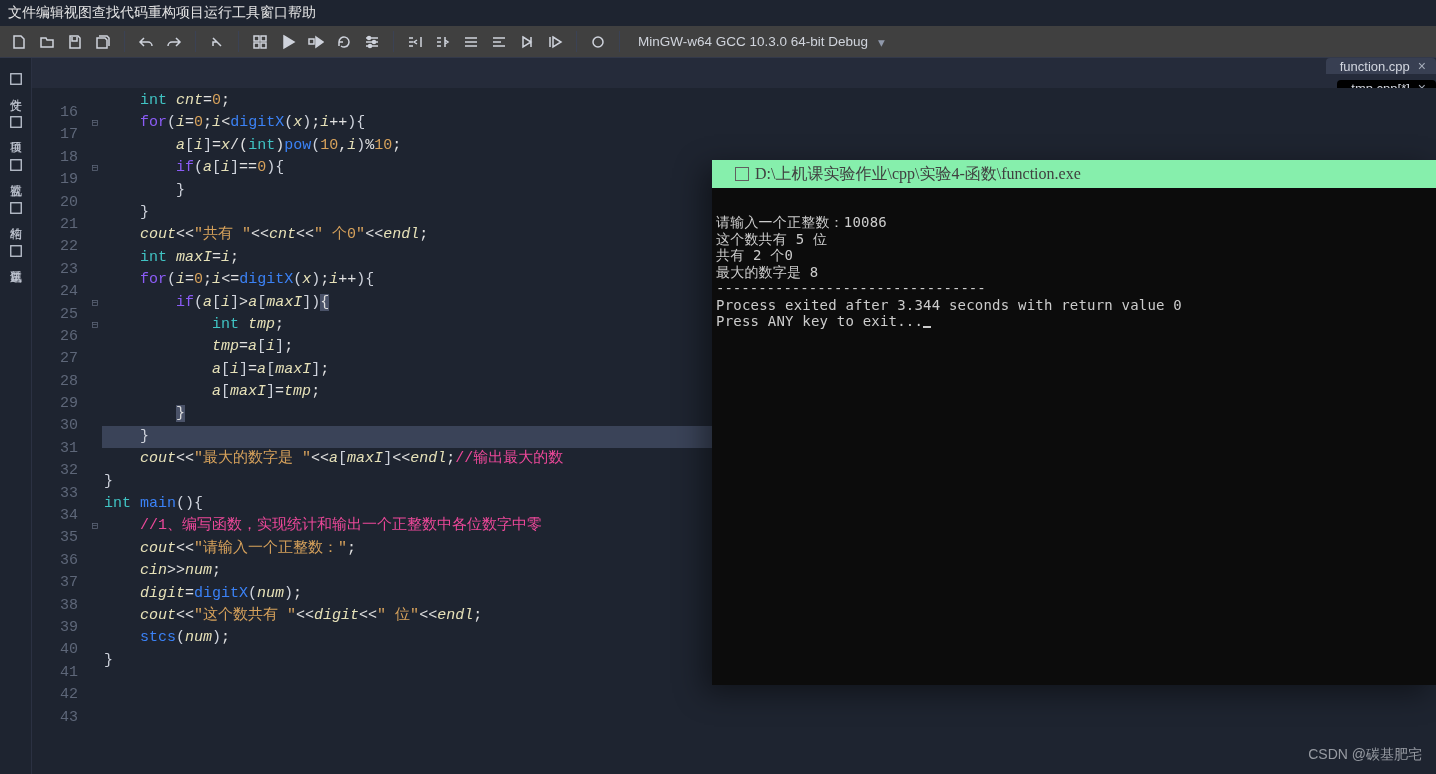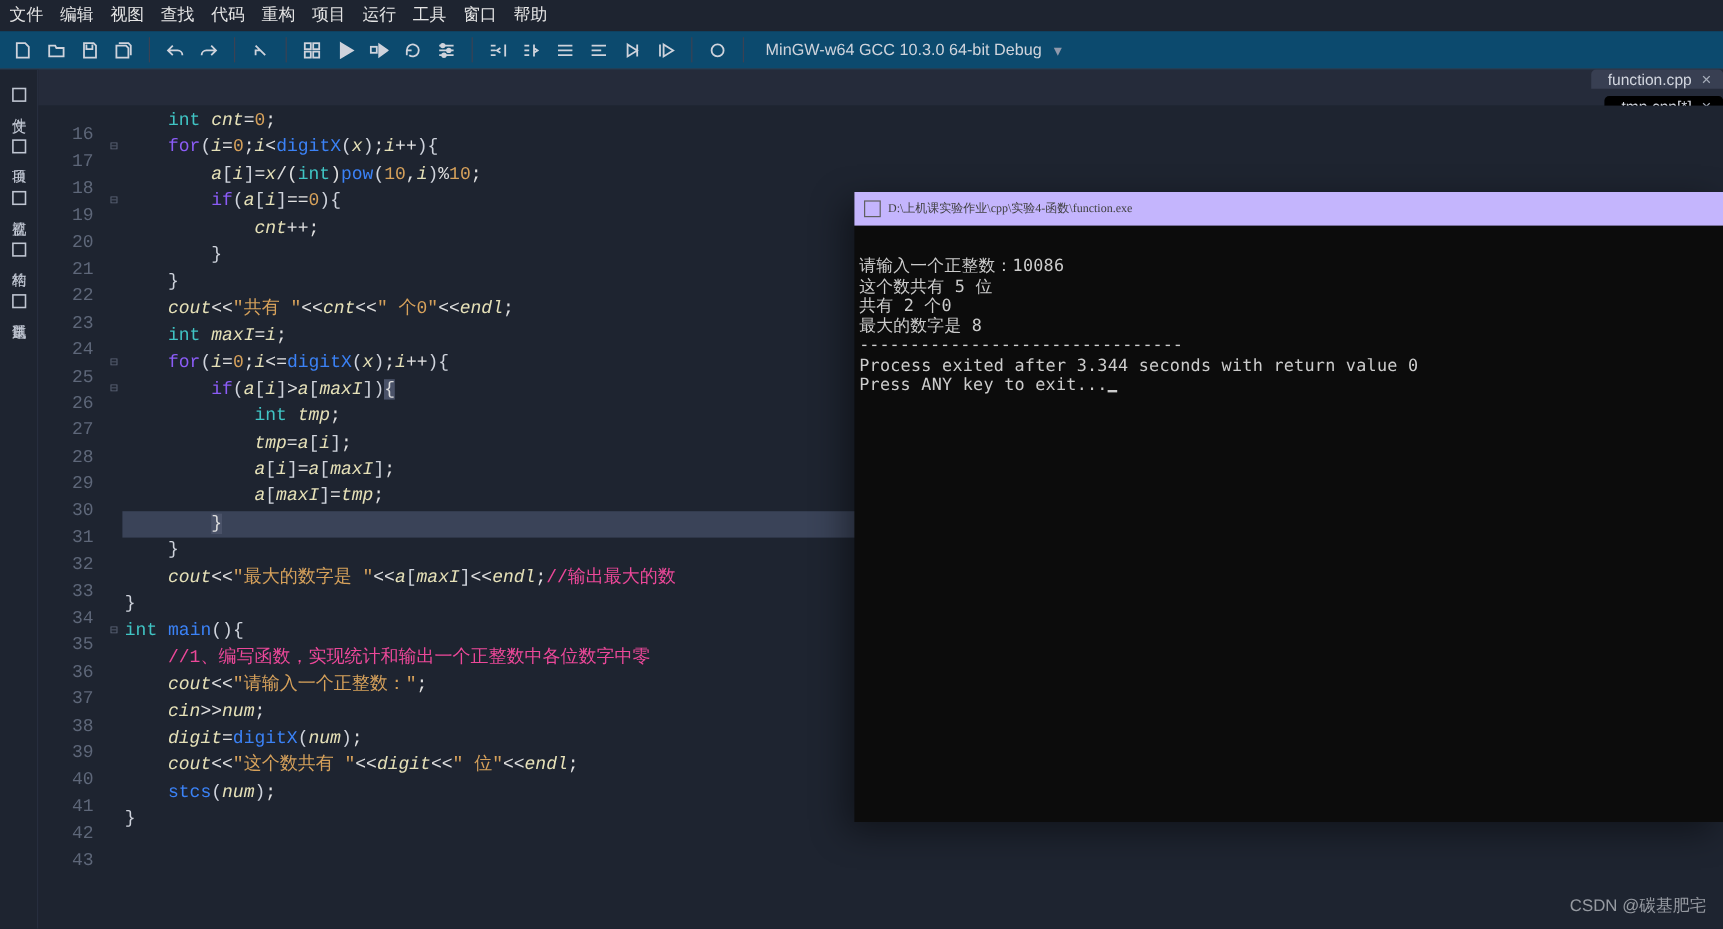--- a/index.html
+++ b/index.html
@@ -1,21 +1,21 @@
 <!DOCTYPE html>
 <html><head>
   <meta charset="utf-8">
   <style>
     * { margin:0; padding:0; box-sizing:border-box; }
     body { background:#1e2430; color:#ddd; font-family:"Microsoft YaHei","Segoe UI",sans-serif; font-size:14px; width:1436px; height:774px; overflow:hidden; position:relative; }
     
-    .menubar { display:flex; align-items:center; height:26px; padding-left:8px; background:#1e2430; gap:14px; color:#e5e5e5; }
+    .menubar { display:flex; align-items:center; height:26px; padding-left:8px; background:#1e2430; color:#e5e5e5; }
     .menubar span { cursor:default; }
     
-    .toolbar { display:flex; align-items:center; height:32px; padding-left:8px; background:#0c4a6e; gap:6px; border-bottom:1px solid #33394a; }
+    .toolbar { display:flex; align-items:center; height:32px; padding-left:8px; background:#404040; gap:6px; border-bottom:1px solid #33394a; }
     .tbtn { width:22px; height:22px; display:flex; align-items:center; justify-content:center; color:#cfd3dc; border-radius:3px; }
     .tbtn svg { width:16px; height:16px; stroke:currentColor; fill:none; stroke-width:1.5; }
     .tsep { width:1px; height:21px; background:#3b4254; margin:0 4px; }
     .compiler { color:#d0d4dc; font-size:13.5px; margin-left:8px; display:flex; align-items:center; gap:10px; }
     .compiler .drop { color:#9099ab; }
     
     .rail { position:absolute; left:0; top:58px; width:32px; bottom:0; background:#1e2430; border-right:1px solid #2b3142; display:flex; flex-direction:column; align-items:center; padding-top:8px; gap:14px; }
     .railbtn { writing-mode:vertical-rl; font-size:12px; color:#c0c6d2; padding:6px 0; display:flex; align-items:center; gap:3px; }
     .railbtn svg { width:14px; height:14px; stroke:currentColor; fill:none; stroke-width:1.5; }
     
@@ -31,21 +31,21 @@
     .foldcol .fc { height:22.4px; line-height:22.4px; text-align:center; font-size:11px; }
     .codecol { flex:1; padding:2px 0 0 2px; position:relative; }
     .code .cl { height:22.4px; line-height:22.4px; white-space:pre; }
     .hl { position:absolute; left:0; right:0; height:22.4px; background:#3a4358; z-index:0; }
     .code { position:relative; z-index:1; }
     .kw { color:#8b5cf6; } .ty { color:#40c4c4; } .fn { color:#3b82f6; } .id { color:#e6e1b8; font-style:italic; }
     .op { color:#e0e0e0; } .nm { color:#d6a15b; } .st { color:#d6a15b; } .cm { color:#ec4899; }
     .pr { color:#cfd3dc; } .br { color:#cfd3dc; } .cursor-bracket{ background:#4a5268; }
     
     .console { position:absolute; left:712px; top:160px; width:724px; height:525px; box-shadow:-8px 8px 28px rgba(0,0,0,.45); background:#0c0c0c; font-family:"NSimSun","SimSun",Consolas,monospace; font-size:14px; color:#cccccc; }
-    .console .titlebar { height:28px; background:#c4b5fd; color:#404040; display:flex; align-items:center; padding-left:8px; gap:6px; font-family:"Microsoft YaHei"; font-size:10px; }
+    .console .titlebar { height:28px; background:#86efac; color:#404040; display:flex; align-items:center; padding-left:23px; gap:6px; font-family:"Microsoft YaHei"; font-size:16px; }
     .console .titlebar .cicon { width:14px; height:14px; border:1px solid #606060; display:inline-block; }
     .console .body { padding:6px 4px; line-height:16.5px; letter-spacing:.2px;margin-top:20px; }
     .console .sep { letter-spacing:0; }
     .console .caret { display:inline-block; width:8px; height:2px; background:#cccccc; transform:translateY(2px); }
     
     .wm { position:absolute; right:14px; bottom:10px; color:#d6d9de; opacity:.65; font-size:14px; }
   </style>
 </head>
 <body>
 
@@ -268,21 +268,20 @@
       <div class="fc"></div>
       <div class="fc"></div>
     </div>
   <div class="codecol">
     <div class="hl" id="hl" style="top: 338px;"></div>
     <div class="code" id="code">
         <div class="cl"><span class="pr">    </span><span class="ty">int</span><span class="pr"> </span><span class="id">cnt</span><span class="op">=</span><span class="nm">0</span><span class="op">;</span></div>
         <div class="cl"><span class="pr">    </span><span class="kw">for</span><span class="br">(</span><span class="id">i</span><span class="op">=</span><span class="nm">0</span><span class="op">;</span><span class="id">i</span><span class="op">&lt;</span><span class="fn">digitX</span><span class="br">(</span><span class="id">x</span><span class="br">)</span><span class="op">;</span><span class="id">i</span><span class="op">++</span><span class="br">)</span><span class="br">{</span></div>
         <div class="cl"><span class="pr">        </span><span class="id">a</span><span class="br">[</span><span class="id">i</span><span class="br">]</span><span class="op">=</span><span class="id">x</span><span class="op">/(</span><span class="ty">int</span><span class="op">)</span><span class="fn">pow</span><span class="br">(</span><span class="nm">10</span><span class="op">,</span><span class="id">i</span><span class="br">)</span><span class="op">%</span><span class="nm">10</span><span class="op">;</span></div>
         <div class="cl"><span class="pr">        </span><span class="kw">if</span><span class="br">(</span><span class="id">a</span><span class="br">[</span><span class="id">i</span><span class="br">]</span><span class="op">==</span><span class="nm">0</span><span class="br">)</span><span class="br">{</span></div>
-        <div class="cl"><span class="pr">            </span><span class="id">cnt</span><span class="op">++</span><span class="op">;</span></div>
         <div class="cl"><span class="pr">        </span><span class="br">}</span></div>
         <div class="cl"><span class="pr">    </span><span class="br">}</span></div>
         <div class="cl"><span class="pr">    </span><span class="id">cout</span><span class="op">&lt;&lt;</span><span class="st">"共有 "</span><span class="op">&lt;&lt;</span><span class="id">cnt</span><span class="op">&lt;&lt;</span><span class="st">" 个0"</span><span class="op">&lt;&lt;</span><span class="id">endl</span><span class="op">;</span></div>
         <div class="cl"><span class="pr">    </span><span class="ty">int</span><span class="pr"> </span><span class="id">maxI</span><span class="op">=</span><span class="id">i</span><span class="op">;</span></div>
         <div class="cl"><span class="pr">    </span><span class="kw">for</span><span class="br">(</span><span class="id">i</span><span class="op">=</span><span class="nm">0</span><span class="op">;</span><span class="id">i</span><span class="op">&lt;=</span><span class="fn">digitX</span><span class="br">(</span><span class="id">x</span><span class="br">)</span><span class="op">;</span><span class="id">i</span><span class="op">++</span><span class="br">)</span><span class="br">{</span></div>
         <div class="cl"><span class="pr">        </span><span class="kw">if</span><span class="br">(</span><span class="id">a</span><span class="br">[</span><span class="id">i</span><span class="br">]</span><span class="op">&gt;</span><span class="id">a</span><span class="br">[</span><span class="id">maxI</span><span class="br">]</span><span class="br">)</span><span class="cursor-bracket">{</span></div>
         <div class="cl"><span class="pr">            </span><span class="ty">int</span><span class="pr"> </span><span class="id">tmp</span><span class="op">;</span></div>
         <div class="cl"><span class="pr">            </span><span class="id">tmp</span><span class="op">=</span><span class="id">a</span><span class="br">[</span><span class="id">i</span><span class="br">]</span><span class="op">;</span></div>
         <div class="cl"><span class="pr">            </span><span class="id">a</span><span class="br">[</span><span class="id">i</span><span class="br">]</span><span class="op">=</span><span class="id">a</span><span class="br">[</span><span class="id">maxI</span><span class="br">]</span><span class="op">;</span></div>
         <div class="cl"><span class="pr">            </span><span class="id">a</span><span class="br">[</span><span class="id">maxI</span><span class="br">]</span><span class="op">=</span><span class="id">tmp</span><span class="op">;</span></div>

